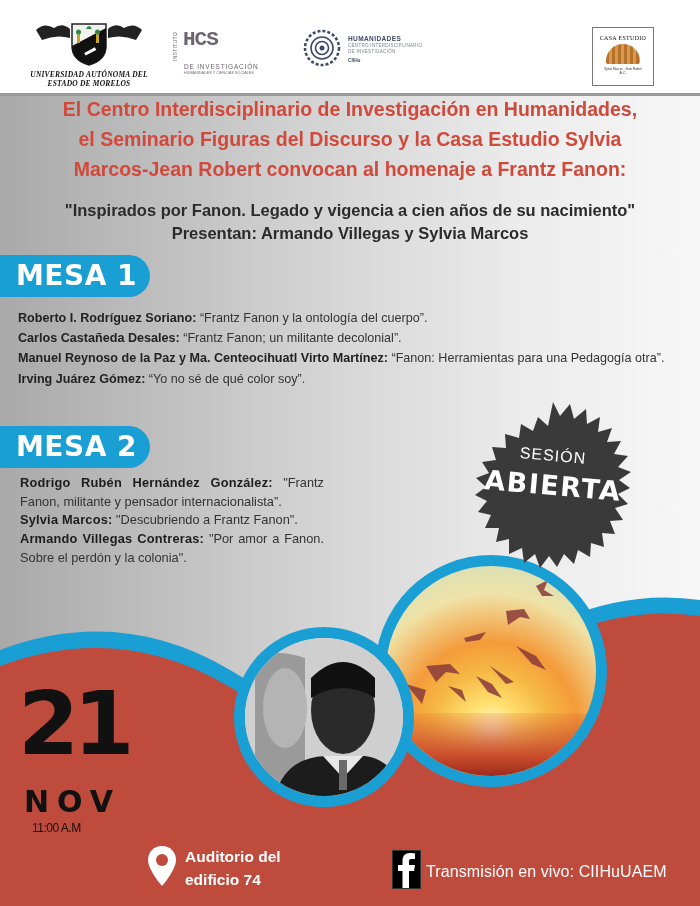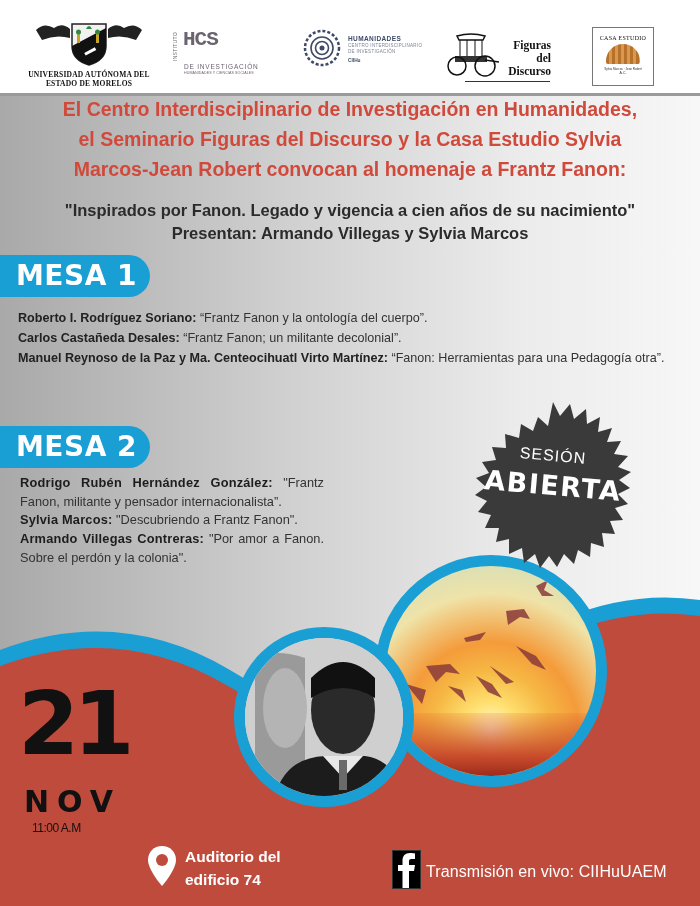--- a/index.html
+++ b/index.html
@@ -6,21 +6,21 @@
   html, body { width: 700px; height: 906px; overflow: hidden; background: #fff; }
   body { font-family: "Liberation Sans", "DejaVu Sans", sans-serif; position: relative; }
 
   .poster { position: absolute; left: 0; top: 0; width: 700px; height: 906px; overflow: hidden;
     background: linear-gradient(90deg, #a9a9a9 0%, #cfcfcf 40%, #ececec 75%, #f7f7f7 100%); }
 
   
   .logo-band { position: absolute; left: 0; top: 0; width: 700px; height: 96px; background: #fff;
     border-bottom: 3px solid #9b9b9b; }
   .logo { position: absolute; }
-  .uaem { left: 28px; top: 20px; width: 122px; height: 74px; text-align: center; }
+  .uaem { left: 28px; top: 20px; width: 122px; height: 74px; text-align: center; font-style: italic; }
   .uaem .crest { width: 110px; height: 46px; margin: 0 auto; position: relative; }
   .uaem .name { font-family: "Liberation Serif", serif; font-size: 7.5px; font-weight: bold; color: #111; line-height: 9px; letter-spacing: 0.2px; }
   .hcs { left: 172px; top: 30px; width: 95px; height: 50px; }
   .hcs .vert { position: absolute; left: 0; top: 2px; font-size: 5px; color: #6c6470; writing-mode: vertical-rl; transform: rotate(180deg); letter-spacing: 0.3px; }
   .hcs .big { position: absolute; left: 11px; top: -2px; font-size: 21px; font-weight: 900; color: #6b6370; letter-spacing: -1px; font-family: Liberation Mono, monospace; }
   .hcs .sub1 { position: absolute; left: 12px; top: 33px; font-size: 6.5px; color: #6b6370; letter-spacing: 0.8px; }
   .hcs .sub2 { position: absolute; left: 12px; top: 41px; font-size: 3.6px; color: #6b6370; letter-spacing: 0.1px; }
   .ciihu { left: 302px; top: 28px; width: 140px; height: 44px; }
   .ciihu .spiral { position: absolute; left: 0; top: 0; width: 40px; height: 40px; }
   .ciihu .t1 { position: absolute; left: 46px; top: 7px; font-size: 6.5px; font-weight: bold; color: #3f4a6a; letter-spacing: 0.4px; }
@@ -110,59 +110,41 @@
         <circle cx="20" cy="20" r="2.5" fill="#3f4a6a"></circle>
       </svg>
       <div class="t1">HUMANIDADES</div>
       <div class="t2">
         <div>CENTRO INTERDISCIPLINARIO</div>
         <div>DE INVESTIGACIÓN</div>
       </div>
       <div class="t3">CIIHu</div>
     </div>
 
-    <div class="logo figuras">
-      <svg class="cart" width="52" height="46" viewBox="0 0 52 46">
-        <path d="M10 4 Q24 0 38 4 L36 8 L12 8 Z" fill="none" stroke="#111" stroke-width="1.5"></path>
-        <line x1="13" y1="8" x2="13" y2="26" stroke="#111" stroke-width="1"></line>
-        <line x1="20" y1="8" x2="20" y2="26" stroke="#111" stroke-width="1"></line>
-        <line x1="28" y1="8" x2="28" y2="26" stroke="#111" stroke-width="1"></line>
-        <line x1="35" y1="8" x2="35" y2="26" stroke="#111" stroke-width="1"></line>
-        <rect x="8" y="24" width="32" height="6" fill="#333"></rect>
-        <circle cx="10" cy="34" r="9" fill="none" stroke="#111" stroke-width="1.5"></circle>
-        <circle cx="38" cy="34" r="10" fill="none" stroke="#111" stroke-width="1.5"></circle>
-        <line x1="38" y1="28" x2="52" y2="30" stroke="#111" stroke-width="1.5"></line>
-      </svg>
-      <div class="txt">
-        <div>Figuras</div>
-        <div>del</div>
-        <div>Discurso</div>
-      </div>
-      <div class="rule"></div>
-    </div>
 
     <div class="logo casa">
       <div class="t">CASA ESTUDIO</div>
       <div class="dome"></div>
       <div class="s1">Sylvia Marcos · Jean Robert</div>
       <div class="s2">A.C.</div>
     </div>
   </div>
 
   <div class="title" style="top:95px">El Centro Interdisciplinario de Investigación en Humanidades,</div>
   <div class="title" style="top:125px">el Seminario Figuras del Discurso y la Casa Estudio Sylvia</div>
   <div class="title" style="top:155px">Marcos-Jean Robert convocan al homenaje a Frantz Fanon:</div>
   <div class="subtitle" style="top:199px">"Inspirados por Fanon. Legado y vigencia a cien años de su nacimiento"</div>
   <div class="subtitle" style="top:222px">Presentan:  Armando Villegas y Sylvia Marcos</div>
 
   <div class="mesa-tag" style="top:255px">MESA 1</div>
   <div class="mesa1">
     <div><b>Roberto I. Rodríguez Soriano:</b><span> “Frantz Fanon y la ontología del cuerpo”.</span></div>
     <div><b>Carlos Castañeda Desales:</b><span> “Frantz Fanon; un militante decolonial”.</span></div>
     <div><b>Manuel Reynoso de la Paz y Ma.  Centeocihuatl Virto Martínez:</b><span> “Fanon: Herramientas para una Pedagogía otra”.</span></div>
+    <div><b>Irving Juárez Gómez:</b><span> “Yo no sé de qué color soy”.</span></div>
   </div>
 
   <div class="mesa-tag" style="top:426px">MESA 2</div>
   <div class="mesa2">
     <div><b>Rodrigo Rubén Hernández González:</b><span> "Frantz Fanon, militante y pensador internacionalista”.</span></div>
     <div><b>Sylvia Marcos:</b><span> "Descubriendo a Frantz Fanon".</span></div>
     <div><b>Armando Villegas Contreras:</b><span> "Por amor a Fanon. Sobre el perdón y la colonia".</span></div>
   </div>
 
   <svg class="waves" width="700" height="906" viewBox="0 0 700 906">

